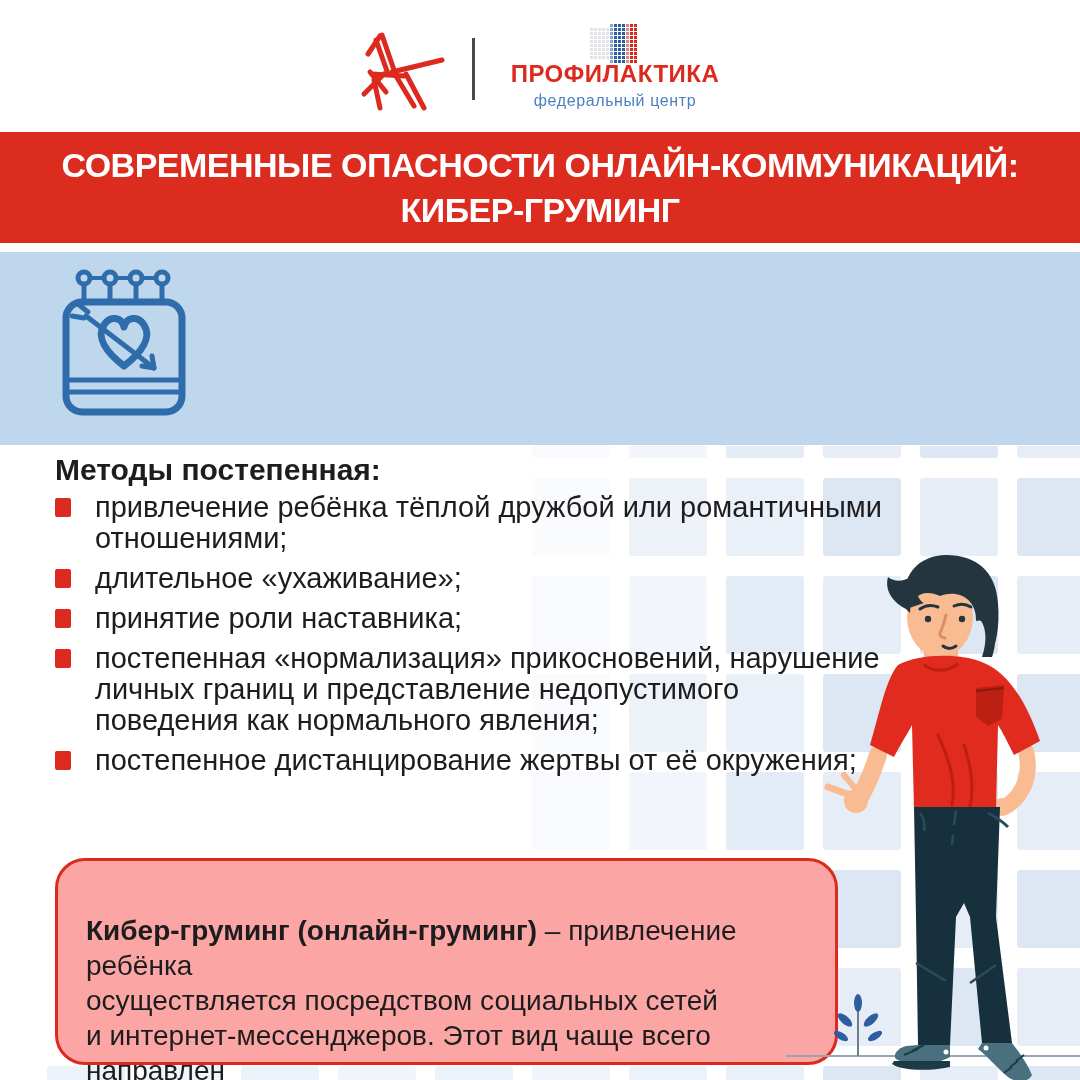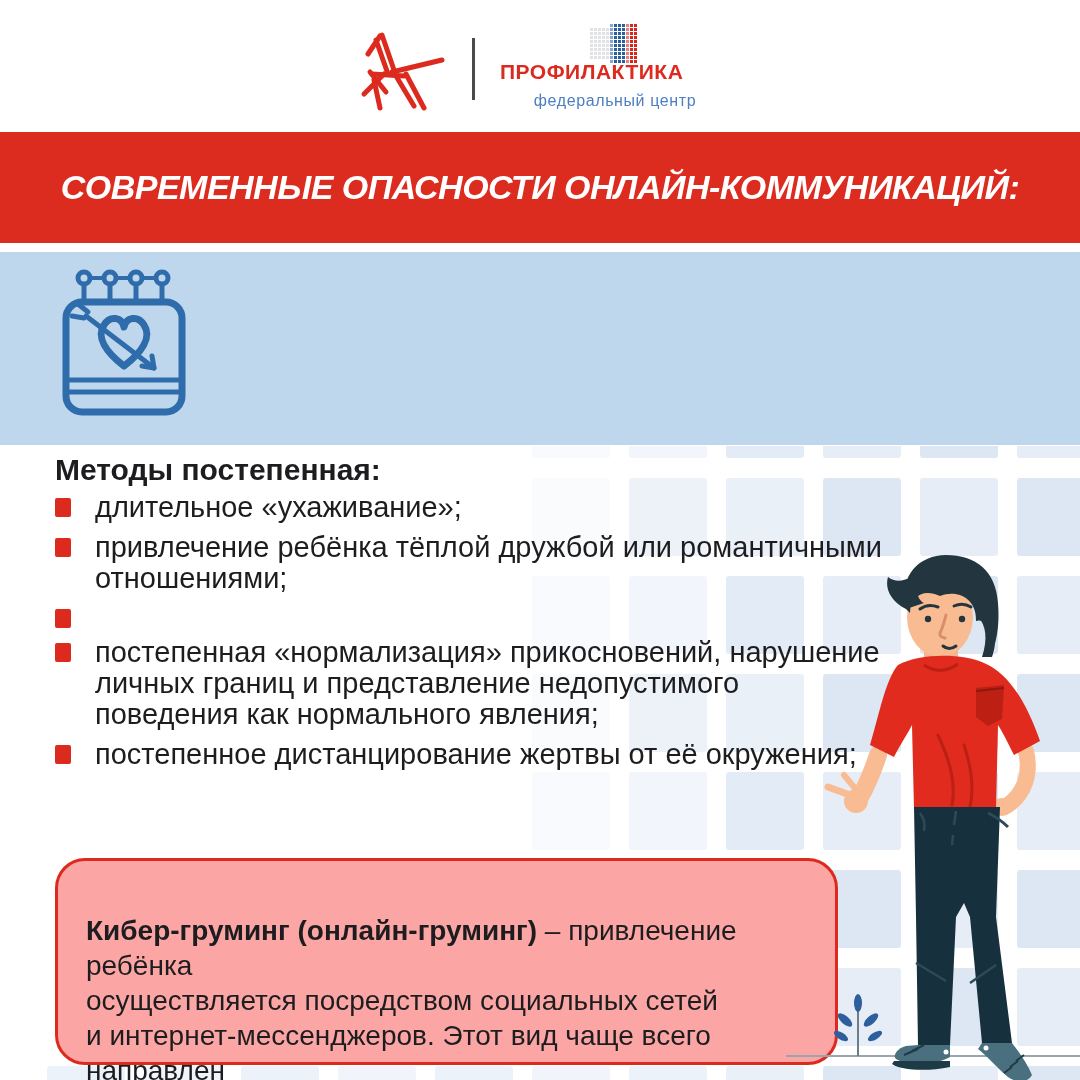--- a/index.html
+++ b/index.html
@@ -7,28 +7,28 @@
        font-family:"Liberation Sans","DejaVu Sans",sans-serif;color:#1d1d1f;}
   
   #bg-grid{position:absolute;left:0;top:446px;width:1080px;height:634px;overflow:hidden;z-index:0;}
   .tile{position:absolute;width:78px;height:78px;border-radius:3px;}
   
   #header{position:absolute;left:0;top:0;width:1080px;height:132px;background:#ffffff;z-index:1;}
   #chair-logo{position:absolute;left:356px;top:30px;}
   #logo-divider{position:absolute;left:472px;top:38px;width:3px;height:62px;background:#4a4a4a;}
   #pixel-grid{position:absolute;left:590px;top:24px;display:grid;grid-template-columns:repeat(12,3px);grid-auto-rows:3px;gap:1px;}
   .pixel{width:3px;height:3px;}
-  #brand-title{position:absolute;left:500px;top:60px;width:230px;text-align:left;
-    font-size:21px;font-weight:700;color:#dd2a1e;letter-spacing:0.5px;}
+  #brand-title{position:absolute;left:500px;top:60px;width:230px;text-align:center;
+    font-size:24px;font-weight:700;color:#dd2a1e;letter-spacing:0.5px;}
   #brand-subtitle{position:absolute;left:500px;top:92px;width:230px;text-align:center;
     font-size:16px;color:#4d7fc0;letter-spacing:0.6px;}
   
   #banner{position:absolute;left:0;top:132px;width:1080px;height:111px;background:#dc2b1f;
     display:flex;flex-direction:column;justify-content:center;align-items:center;z-index:1;}
-  #banner .line{color:#ffffff;font-weight:800;font-size:34px;line-height:45px;letter-spacing:-0.5px;text-align:center;white-space:nowrap;font-style:italic;}
+  #banner .line{color:#ffffff;font-weight:800;font-size:34px;line-height:45px;letter-spacing:-0.5px;text-align:center;white-space:nowrap;}
   
   #definition{position:absolute;left:0;top:252px;width:1080px;height:193px;background:#bed7ec;z-index:1;}
   #notepad-icon{position:absolute;left:54px;top:14px;}
   #definition .text{position:absolute;left:236px;top:20px;width:810px;
     font-size:30px;line-height:38px;white-space:pre-line;}
   .bold{font-weight:700;}
   
   #methods-heading{position:absolute;left:55px;top:453px;font-size:30px;font-weight:700;z-index:1;}
   #methods-list{position:absolute;left:55px;top:492px;width:830px;margin:0;padding:0;list-style:none;z-index:1;}
   #methods-list li{display:flex;align-items:flex-start;margin-bottom:9px;}
@@ -239,20 +239,21 @@
       <div class="pixel" style="background: rgb(228, 132, 125);"></div>
       <div class="pixel" style="background: rgb(216, 38, 28);"></div>
       <div class="pixel" style="background: rgb(216, 38, 28);"></div>
     </div>
   <div id="brand-title">ПРОФИЛАКТИКА</div>
   <div id="brand-subtitle">федеральный центр</div>
 </div>
 
 <div id="banner">
   <div class="line">СОВРЕМЕННЫЕ ОПАСНОСТИ ОНЛАЙН-КОММУНИКАЦИЙ:</div>
+  <div class="line">КИБЕР-ГРУМИНГ</div>
 </div>
 
 <div id="definition">
   <svg id="notepad-icon" width="140" height="160" viewBox="0 0 140 160">
     <g stroke="#2e6cab" fill="none">
       <rect x="12" y="36" width="116" height="110" rx="16" stroke-width="7"></rect>
       <path d="M12,114 H128" stroke-width="5"></path>
       <path d="M12,126 H128" stroke-width="5"></path>
       <circle cx="30" cy="12" r="6" stroke-width="5"></circle>
       <circle cx="56" cy="12" r="6" stroke-width="5"></circle>
@@ -270,29 +271,30 @@
       <path d="M100,102 L88,100 M100,102 L98,90" stroke-width="5" stroke-linecap="round"></path>
       <path d="M34,46 L24,38 M30,52 L18,50" stroke-width="5" stroke-linecap="round"></path>
     </g>
   </svg>
 </div>
 
 <div id="methods-heading">Методы постепенная:</div>
 <ul id="methods-list">
     <li>
       <span class="sq"></span>
-      <span class="it">длительное «ухаживание»;</span>
-    </li>
-    <li>
-      <span class="sq"></span>
       <span class="it">привлечение ребёнка тёплой дружбой или романтичными
 отношениями;</span>
     </li>
     <li>
       <span class="sq"></span>
+      <span class="it">длительное «ухаживание»;</span>
+    </li>
+    <li>
+      <span class="sq"></span>
+      <span class="it">принятие роли наставника;</span>
     </li>
     <li>
       <span class="sq"></span>
       <span class="it">постепенная «нормализация» прикосновений, нарушение
 личных границ и представление недопустимого
 поведения как нормального явления;</span>
     </li>
     <li>
       <span class="sq"></span>
       <span class="it">постепенное дистанцирование жертвы от её окружения;</span>

